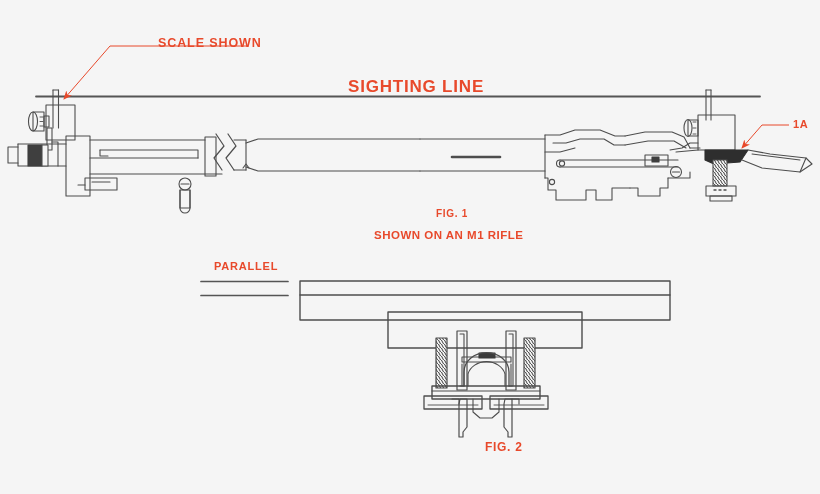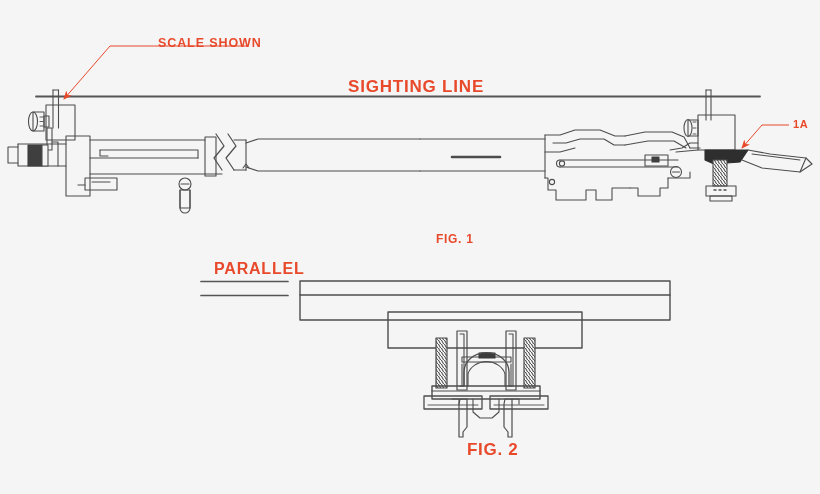--- a/index.html
+++ b/index.html
@@ -28,26 +28,26 @@
     color: #e8492b;
     font-family: "Liberation Sans", sans-serif;
     font-weight: bold;
     letter-spacing: 0.4px;
     white-space: nowrap;
     user-select: none;
   }
   #lbl-scale-shown { left: 158px; top: 36px; font-size: 12.5px; letter-spacing: 0.9px; }
   #lbl-sighting-line { left: 348px; top: 77px; font-size: 17px; letter-spacing: 0.8px; }
   #lbl-1a { left: 793px; top: 118px; font-size: 11px; letter-spacing: 0.6px; }
-  #lbl-fig1 { left: 436px; top: 208px; font-size: 12px; letter-spacing: 0.7px; margin-top: 24px; }
+  #lbl-fig1 { left: 436px; top: 208px; font-size: 10px; letter-spacing: 0.7px; }
   #lbl-fig1-sub { left: 374px; top: 229px; font-size: 11.5px; letter-spacing: 0.5px; }
   #lbl-fig1-sub .strong { font-weight: bold; }
   #lbl-fig1-sub .light { font-weight: bold; }
-  #lbl-parallel { left: 214px; top: 260px; font-size: 16px; letter-spacing: 0.8px; }
-  #lbl-fig2 { left: 467px; top: 440px; font-size: 17px; letter-spacing: 0.7px; }
+  #lbl-parallel { left: 214px; top: 260px; font-size: 11px; letter-spacing: 0.8px; }
+  #lbl-fig2 { left: 485px; top: 440px; font-size: 12px; letter-spacing: 0.7px; }
 </style>
 </head>
 <body>
 
 <div id="stage">
 
   <svg viewBox="0 0 820 494" xmlns="http://www.w3.org/2000/svg">
     <defs>
 
       <pattern id="thread" width="4" height="3" patternUnits="userSpaceOnUse">
@@ -267,18 +267,19 @@
   </svg>
 
   <div class="lbl" id="lbl-scale-shown">SCALE SHOWN</div>
 
   <div class="lbl" id="lbl-sighting-line">SIGHTING LINE</div>
 
   <div class="lbl" id="lbl-1a">1A</div>
 
   <div class="lbl" id="lbl-fig1">FIG. 1</div>
 
+  <div class="lbl" id="lbl-fig1-sub"><span class="light">SHOWN ON AN </span><span class="strong">M1</span><span class="light"> RIFLE</span></div>
 
   <div class="lbl" id="lbl-parallel">PARALLEL</div>
 
   <div class="lbl" id="lbl-fig2">FIG. 2</div>
 
 </div>
 
 </body></html>

